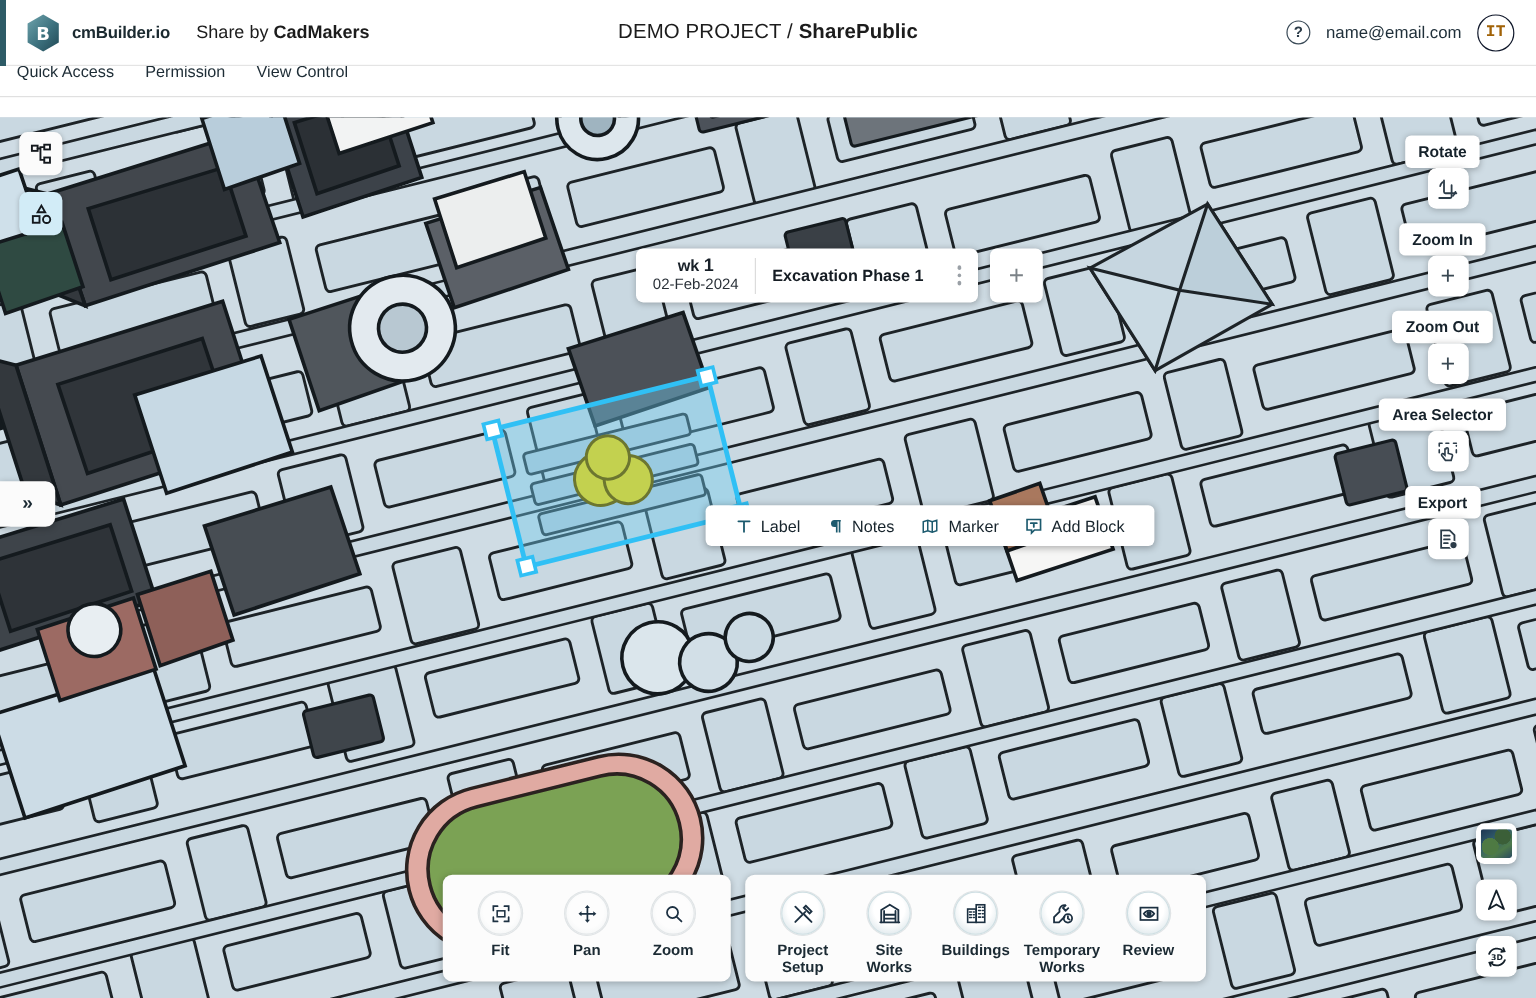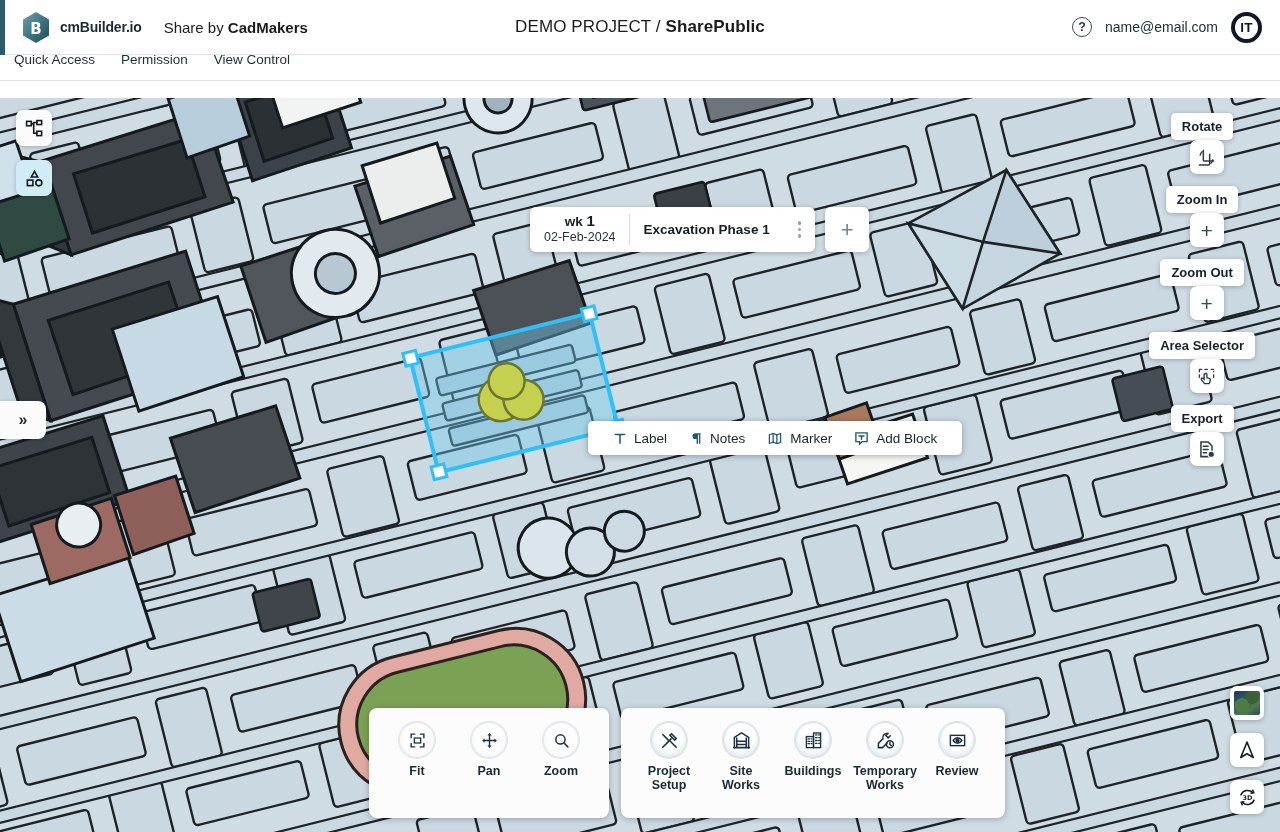--- a/index.html
+++ b/index.html
@@ -46,24 +46,25 @@
   .help-icon {
     width: 20px; height: 20px; border-radius: 50%;
     border: 1.4px solid #3a4a57;
     display: flex; align-items: center; justify-content: center;
     font-size: 12.5px; color: #2b3b48; font-weight: bold;
     cursor: pointer;
   }
   .user-email { font-size: 14px; color: #20303a; }
   .avatar {
     width: 31px; height: 31px; border-radius: 50%;
-    border: 4px solid #0f172a; background: #fff;
+    border: 1px solid #0f172a; background: #fff;
     display: flex; align-items: center; justify-content: center;
-    font-size: 13.5px; color: #0f172a; font-weight: bold; letter-spacing: 0.3px;
+    font-size: 13.5px; color: #a16207; font-weight: bold; letter-spacing: 0.3px;
     cursor: pointer;
+    font-family: Liberation Mono, monospace;
   }
 
   
   .subnav {
     position: absolute; top: 38px; left: 0; width: 1280px; height: 43px;
     background: #ffffff; border-bottom: 1px solid #e0e0e0;
     display: flex; align-items: center; gap: 26px; padding-left: 14px;
     z-index: 59;
   }
   .subnav-item {
@@ -177,21 +178,21 @@
       radial-gradient(circle at 70% 25%, #3b5f38 0 26%, transparent 27%),
       linear-gradient(145deg, #1d3552 0%, #2f5a6b 35%, #4d7a4a 70%, #2a4a60 100%);
   }
 
   
   .bot-wrap {
     position: absolute; left: 369px; bottom: 14px; display: flex; gap: 12px; z-index: 45;
   }
   .bot-panel {
     background: #fcfcfc; border-radius: 8px; box-shadow: 0 1px 6px rgba(0,0,0,0.26);
-    display: flex; align-items: flex-start; padding: 14px 16px 26px;
+    display: flex; align-items: flex-start; padding: 14px 16px 5px;
     gap: 8px;
   }
   .bot-item {
     width: 64px; display: flex; flex-direction: column; align-items: center; gap: 6px;
     cursor: pointer;
   }
   .bot-circle {
     width: 36px; height: 36px; border-radius: 50%;
     background: radial-gradient(circle at 50% 45%, #fdfdfd 55%, #eef1f2 100%);
     border: 1px solid #e2e6e8;

